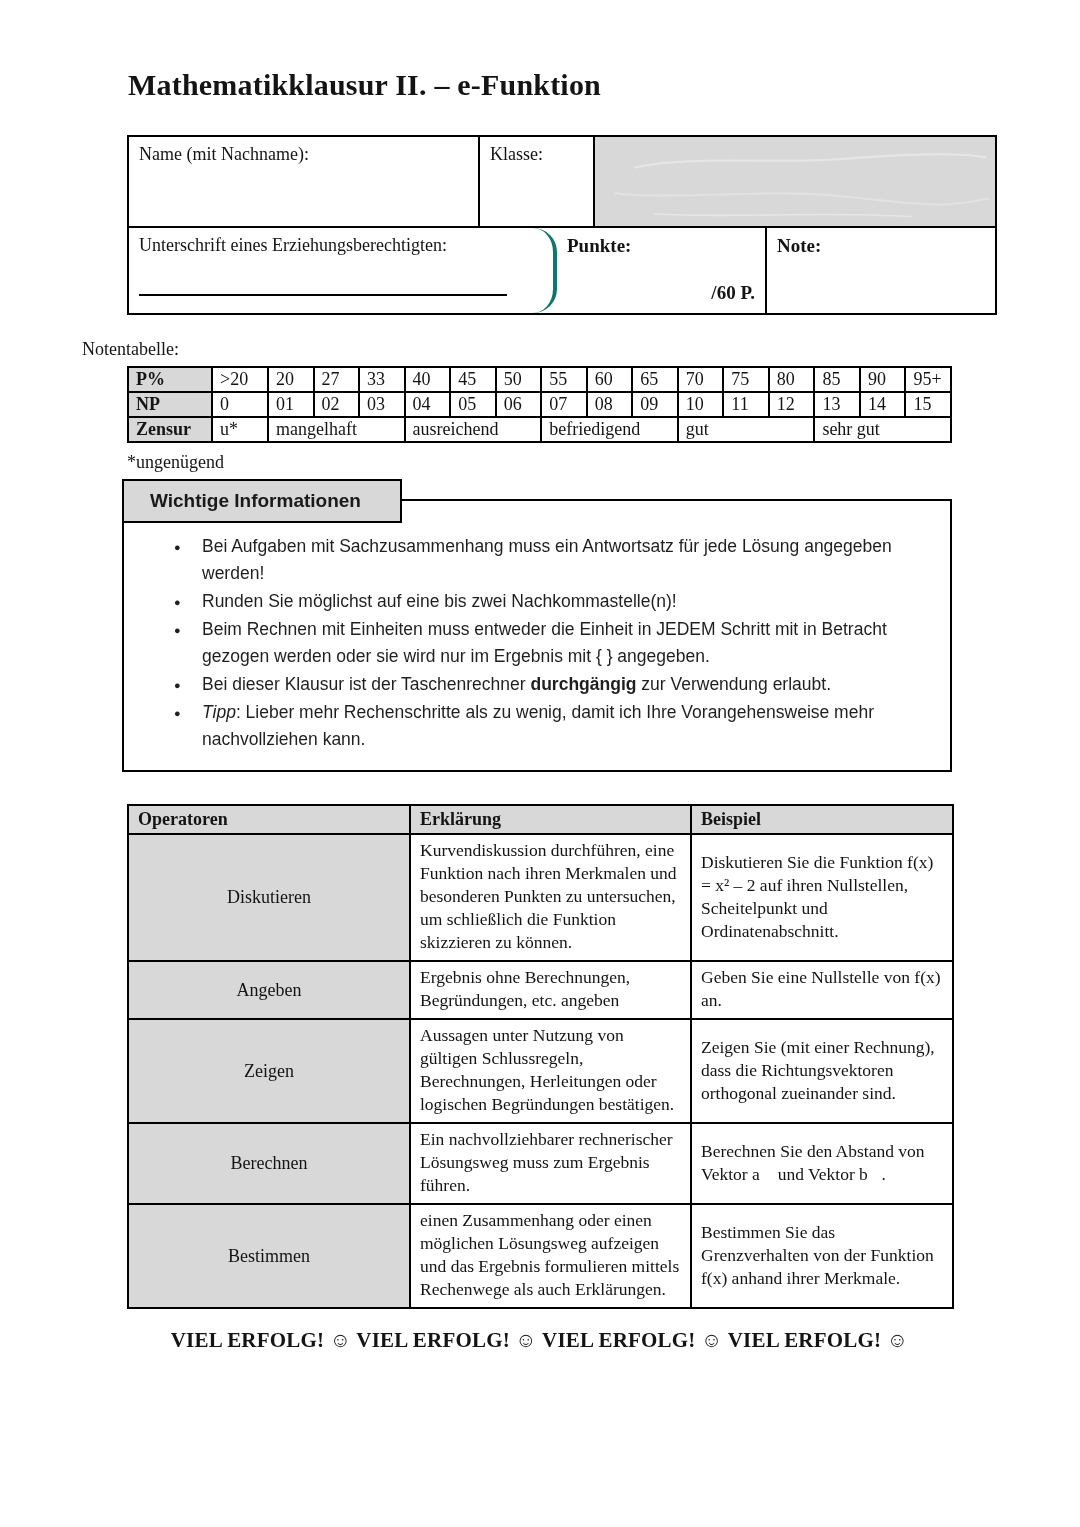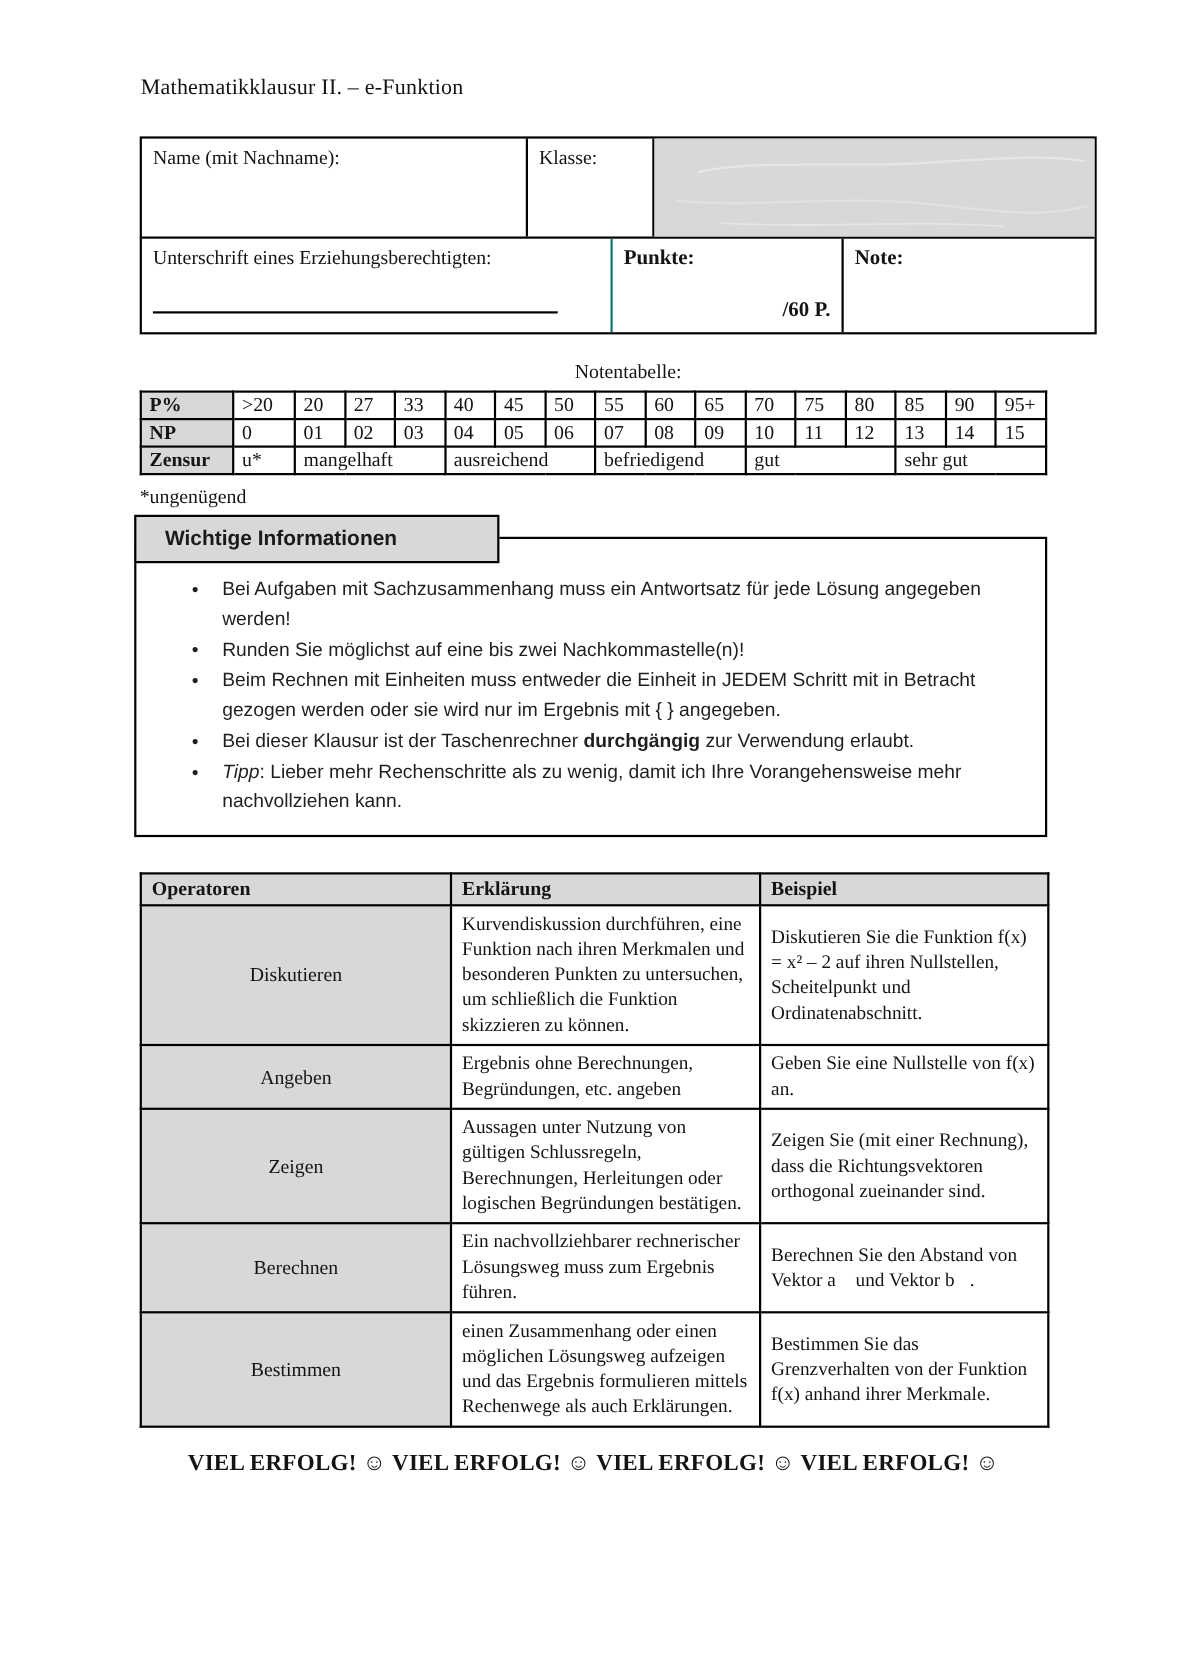--- a/index.html
+++ b/index.html
@@ -9,46 +9,46 @@
     width: 1080px;
     height: 1527px;
     background: #ffffff;
     font-family: "Liberation Serif", serif;
     color: #141414;
     overflow: hidden;
   }
   
   .title {
     margin: 68px 0 0 128px;
-    font-size: 20px;
-    font-weight: normal;
+    font-size: 30px;
+    font-weight: bold;
     letter-spacing: 0.2px;
   }
   
   .head-form {
     margin: 33px 0 0 127px;
     width: 870px;
     border: 2px solid #000;
   }
   .hrow { display: flex; }
   .hrow1 { height: 91px; border-bottom: 2px solid #000; }
   .hrow2 { height: 85px; }
   .hcell { padding: 7px 10px; font-size: 18px; }
   .hc-name { width: 351px; border-right: 2px solid #000; }
   .hc-klasse { width: 115px; border-right: 2px solid #000; }
   .hc-redacted { flex: 1; background: #d8d8d8; position: relative; padding: 0; }
   .hc-redacted svg { display: block; width: 100%; height: 100%; }
-  .hc-sign { width: 428px; border-right: 2px solid #0f766e; display: flex; flex-direction: column; }
+  .hc-sign { width: 428px; border-right: 4px solid #0f766e; display: flex; flex-direction: column; border-radius: 24px; }
   .sign-line { margin-top: auto; margin-bottom: 10px; width: 368px; border-bottom: 2px solid #000; }
   .hc-punkte { width: 210px; border-right: 2px solid #000; display: flex; flex-direction: column; justify-content: space-between; }
   .hc-note { flex: 1; }
   .blabel { font-weight: bold; font-size: 19px; }
   .punkte-total { align-self: flex-end; font-weight: bold; font-size: 19px; padding-bottom: 2px; }
   
-  .caption { margin: 24px 0 6px 62px; font-size: 18px; text-align: center; }
+  .caption { margin: 24px 0 6px 82px; font-size: 18px; }
   table.grades {
     margin-left: 127px;
     width: 825px;
     border-collapse: collapse;
     table-layout: fixed;
     font-size: 18px;
   }
   table.grades td, table.grades th {
     border: 2px solid #000;
     padding: 1px 7px;
@@ -58,21 +58,21 @@
     white-space: nowrap;
     overflow: hidden;
   }
   table.grades th { background: #d8d8d8; font-weight: bold; }
   .footnote { margin: 9px 0 0 127px; font-size: 18px; }
   
   .info-wrap { position: relative; margin: 6px 0 0 122px; width: 830px; }
   .info-tab {
     position: relative;
     z-index: 2;
-    width: 332px;
+    width: 280px;
     height: 44px;
     background: #d8d8d8;
     border: 2px solid #000;
     display: flex;
     align-items: center;
     padding-left: 26px;
     font-family: "Liberation Sans", sans-serif;
     font-weight: bold;
     font-size: 19px;
     color: #1a1a1a;

